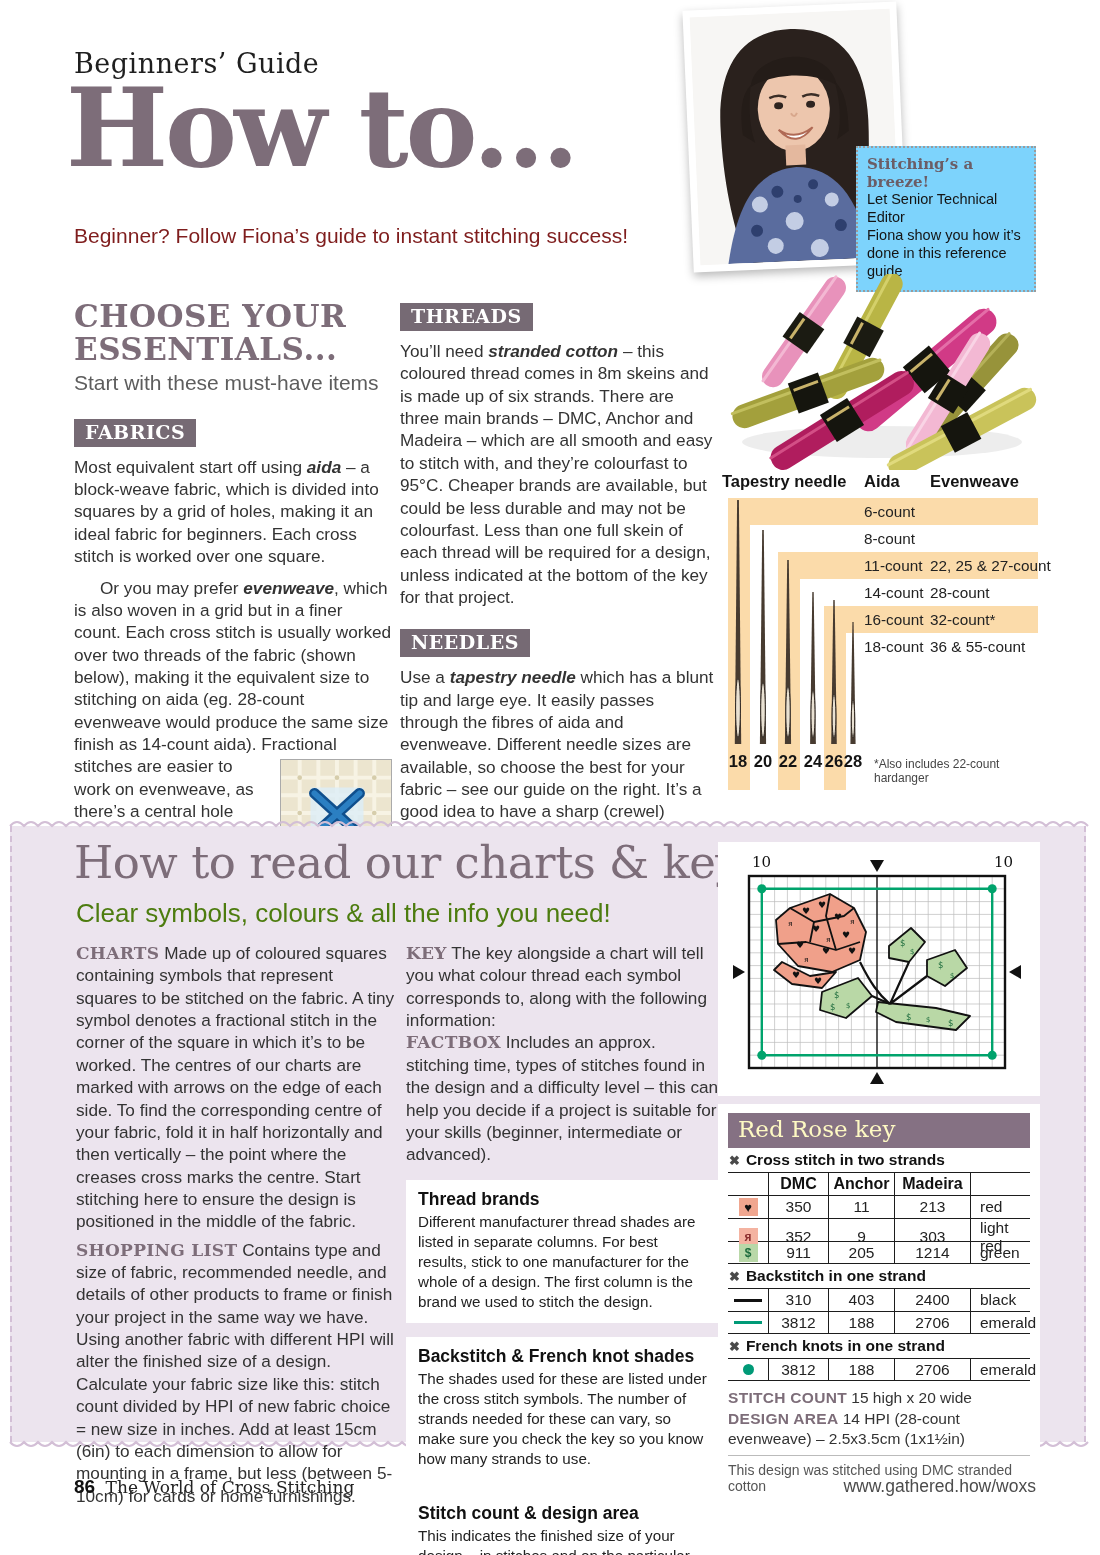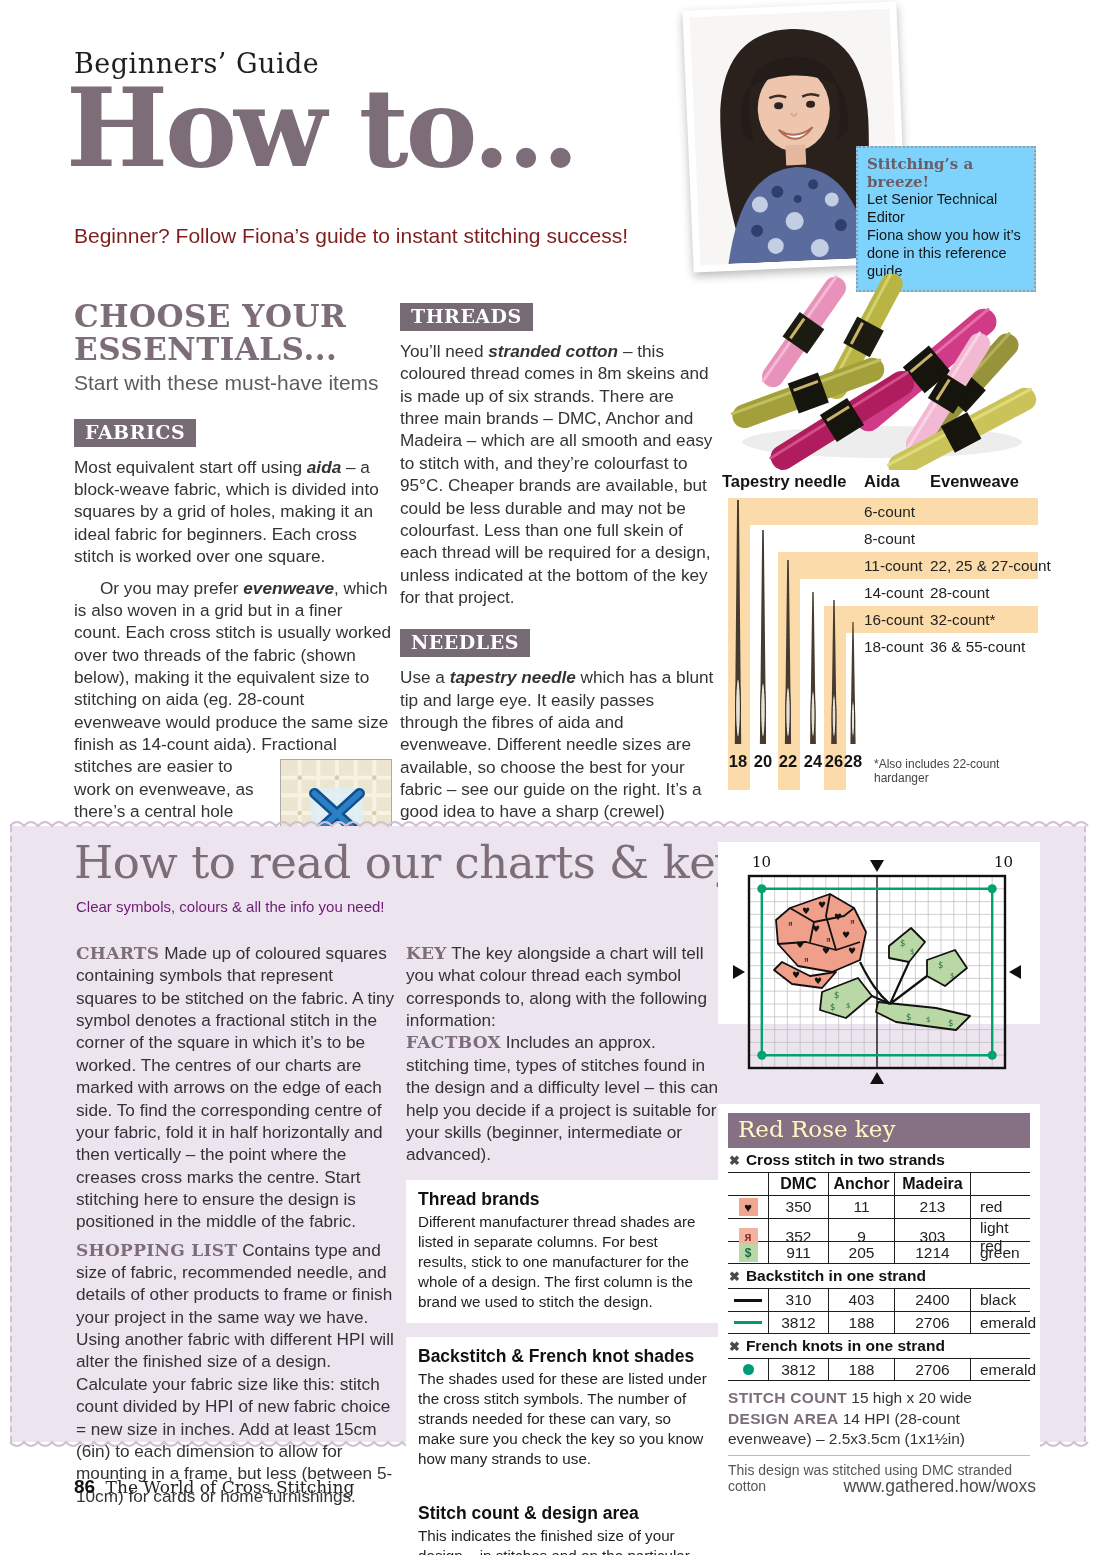--- a/index.html
+++ b/index.html
@@ -56,31 +56,31 @@
   .ng-note{position:absolute;left:152px;top:285px;font-size:12px;color:#454545}
 
   
   .panel{position:absolute;left:10px;top:826px;width:1076px;height:616px;background:var(--panel);
          border-left:2px dashed var(--panel-edge);border-right:2px dashed var(--panel-edge)}
   .wave{position:absolute;left:-2px;width:1078px;height:12px;overflow:visible}
   .wave path{fill:none;stroke:var(--panel-edge);stroke-width:2}
   .wave.top{top:-6px}.wave.bot{bottom:-6px}
   .panel-head{position:absolute;left:62px;top:10px;font-family:"DejaVu Serif",serif;
               font-size:45px;color:var(--accent);letter-spacing:-.5px}
-  .panel-sub{position:absolute;left:64px;top:72px;font-size:15px;color:#701a75}
+  .panel-sub{position:absolute;left:64px;top:72px;font-size:26px;color:#4d7c0f}
   .pcol{position:absolute;top:110px}
   .pcol1{left:64px;width:322px}
   .pcol2{left:394px;width:316px}
   .lead{font-family:"DejaVu Serif",serif;font-weight:bold;font-size:17px;color:var(--accent);letter-spacing:.3px}
   .ppara{font-size:17.2px;line-height:1.3;margin-top:6px}
   .info-box{background:#fff;padding:9px 12px 11px;margin-top:14px}
   .info-title{font-weight:bold;font-size:17.5px;color:#111}
   .info-text{font-size:15.2px;line-height:1.32;color:#222;margin-top:2px}
 
-  .chart-box{position:absolute;left:706px;top:16px;width:322px;height:182px;background:#fff;padding:8px}
+  .chart-box{position:absolute;left:706px;top:16px;width:322px;height:254px;background:#fff;padding:8px}
   .key-box{position:absolute;left:706px;top:278px;width:322px;background:#fff;padding:9px 10px 10px}
   .key-title{background:var(--key-title-bg);color:#fef9c3;font-family:"DejaVu Serif",serif;
              font-size:23px;padding:3px 10px 6px}
   .khead{display:flex;align-items:center;gap:6px;font-weight:bold;font-size:15.5px;color:#111;
          padding:3px 0 3px 1px}
   .khead .xicon{color:#4a4a4a;font-size:13px}
   .krow{display:grid;grid-template-columns:40px 60px 66px 76px 1fr;height:23px;
         align-items:center;border-top:1px solid var(--rule);font-size:15.5px;color:#222}
   .krow>div{height:100%;display:flex;align-items:center;justify-content:center;border-left:1px solid var(--rule)}
   .krow>div:first-child{border-left:none}

